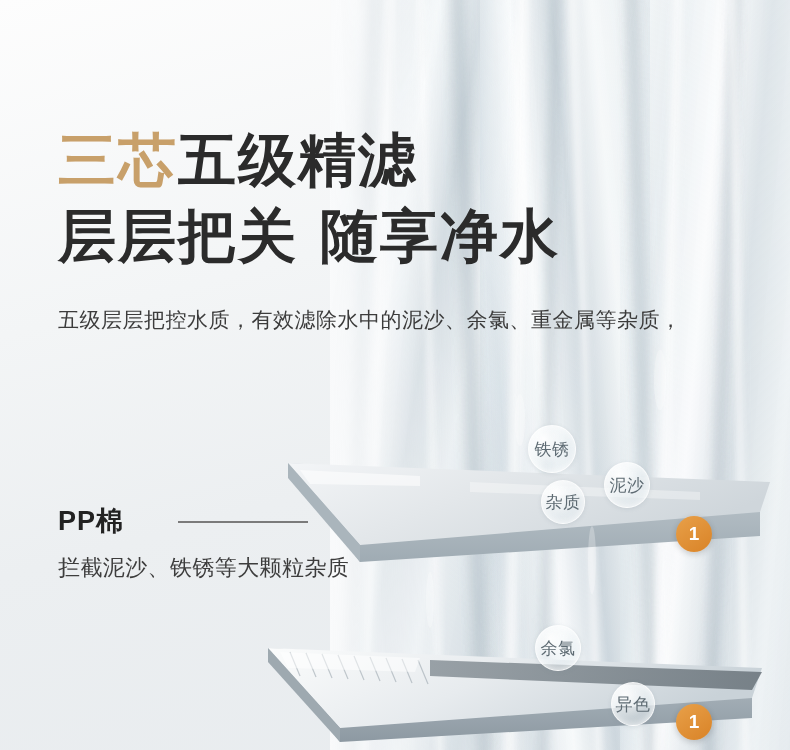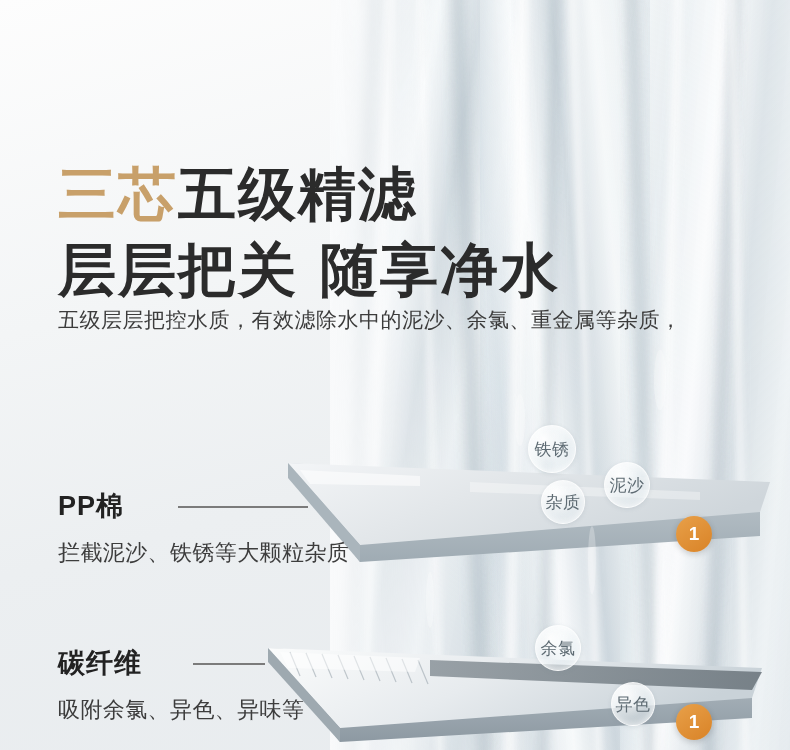--- a/index.html
+++ b/index.html
@@ -100,21 +100,20 @@
     position: absolute; left: 0; top: 0; width: 120px; height: 100%;
     background: linear-gradient(to right, rgba(250,251,252,1), rgba(250,251,252,0));
   }
 
   
   .headline {
     position: absolute;
     left: 58px;
     top: 128px;
     width: 640px;
-    margin-top: 34px;
   }
   .headline .line {
     font-size: 58px;
     font-weight: 700;
     letter-spacing: 2px;
     line-height: 1.1;
     color: #2b2b2b;
     white-space: nowrap;
   }
   .headline .line1 { margin-bottom: 12px; }
@@ -129,21 +128,21 @@
     font-size: 21px;
     line-height: 1.75;
     color: #3c3c3c;
     letter-spacing: 0.5px;
   }
 
   
   .illus { position: absolute; left: 0; top: 0; width: 790px; height: 750px; pointer-events: none; }
 
   
-  .callout { position: absolute; }
+  .callout { position: absolute; margin-top: 15px; }
   .callout .title {
     font-size: 27px;
     font-weight: 700;
     color: #222;
     letter-spacing: 1px;
     white-space: nowrap;
   }
   .callout .desc {
     margin-top: 14px;
     font-size: 22px;
@@ -292,25 +291,20 @@
   <div class="subcopy">
     <div>五级层层把控水质，有效滤除水中的泥沙、余氯、重金属等杂质，</div>
   </div>
 
   <div class="callout callout-1">
     <div class="rule"></div>
     <div class="title">PP棉</div>
     <div class="desc">拦截泥沙、铁锈等大颗粒杂质</div>
   </div>
 
-  <div class="callout callout-2">
-    <div class="rule"></div>
-    <div class="title">碳纤维</div>
-    <div class="desc">吸附余氯、异色、异味等</div>
-  </div>
 
   <div class="badge badge-1">1</div>
   <div class="badge badge-2">1</div>
 
   <div class="bubble b1">铁锈</div>
   <div class="bubble b2">泥沙</div>
   <div class="bubble b3">杂质</div>
   <div class="bubble b4">余氯</div>
   <div class="bubble b5">异色</div>
 

